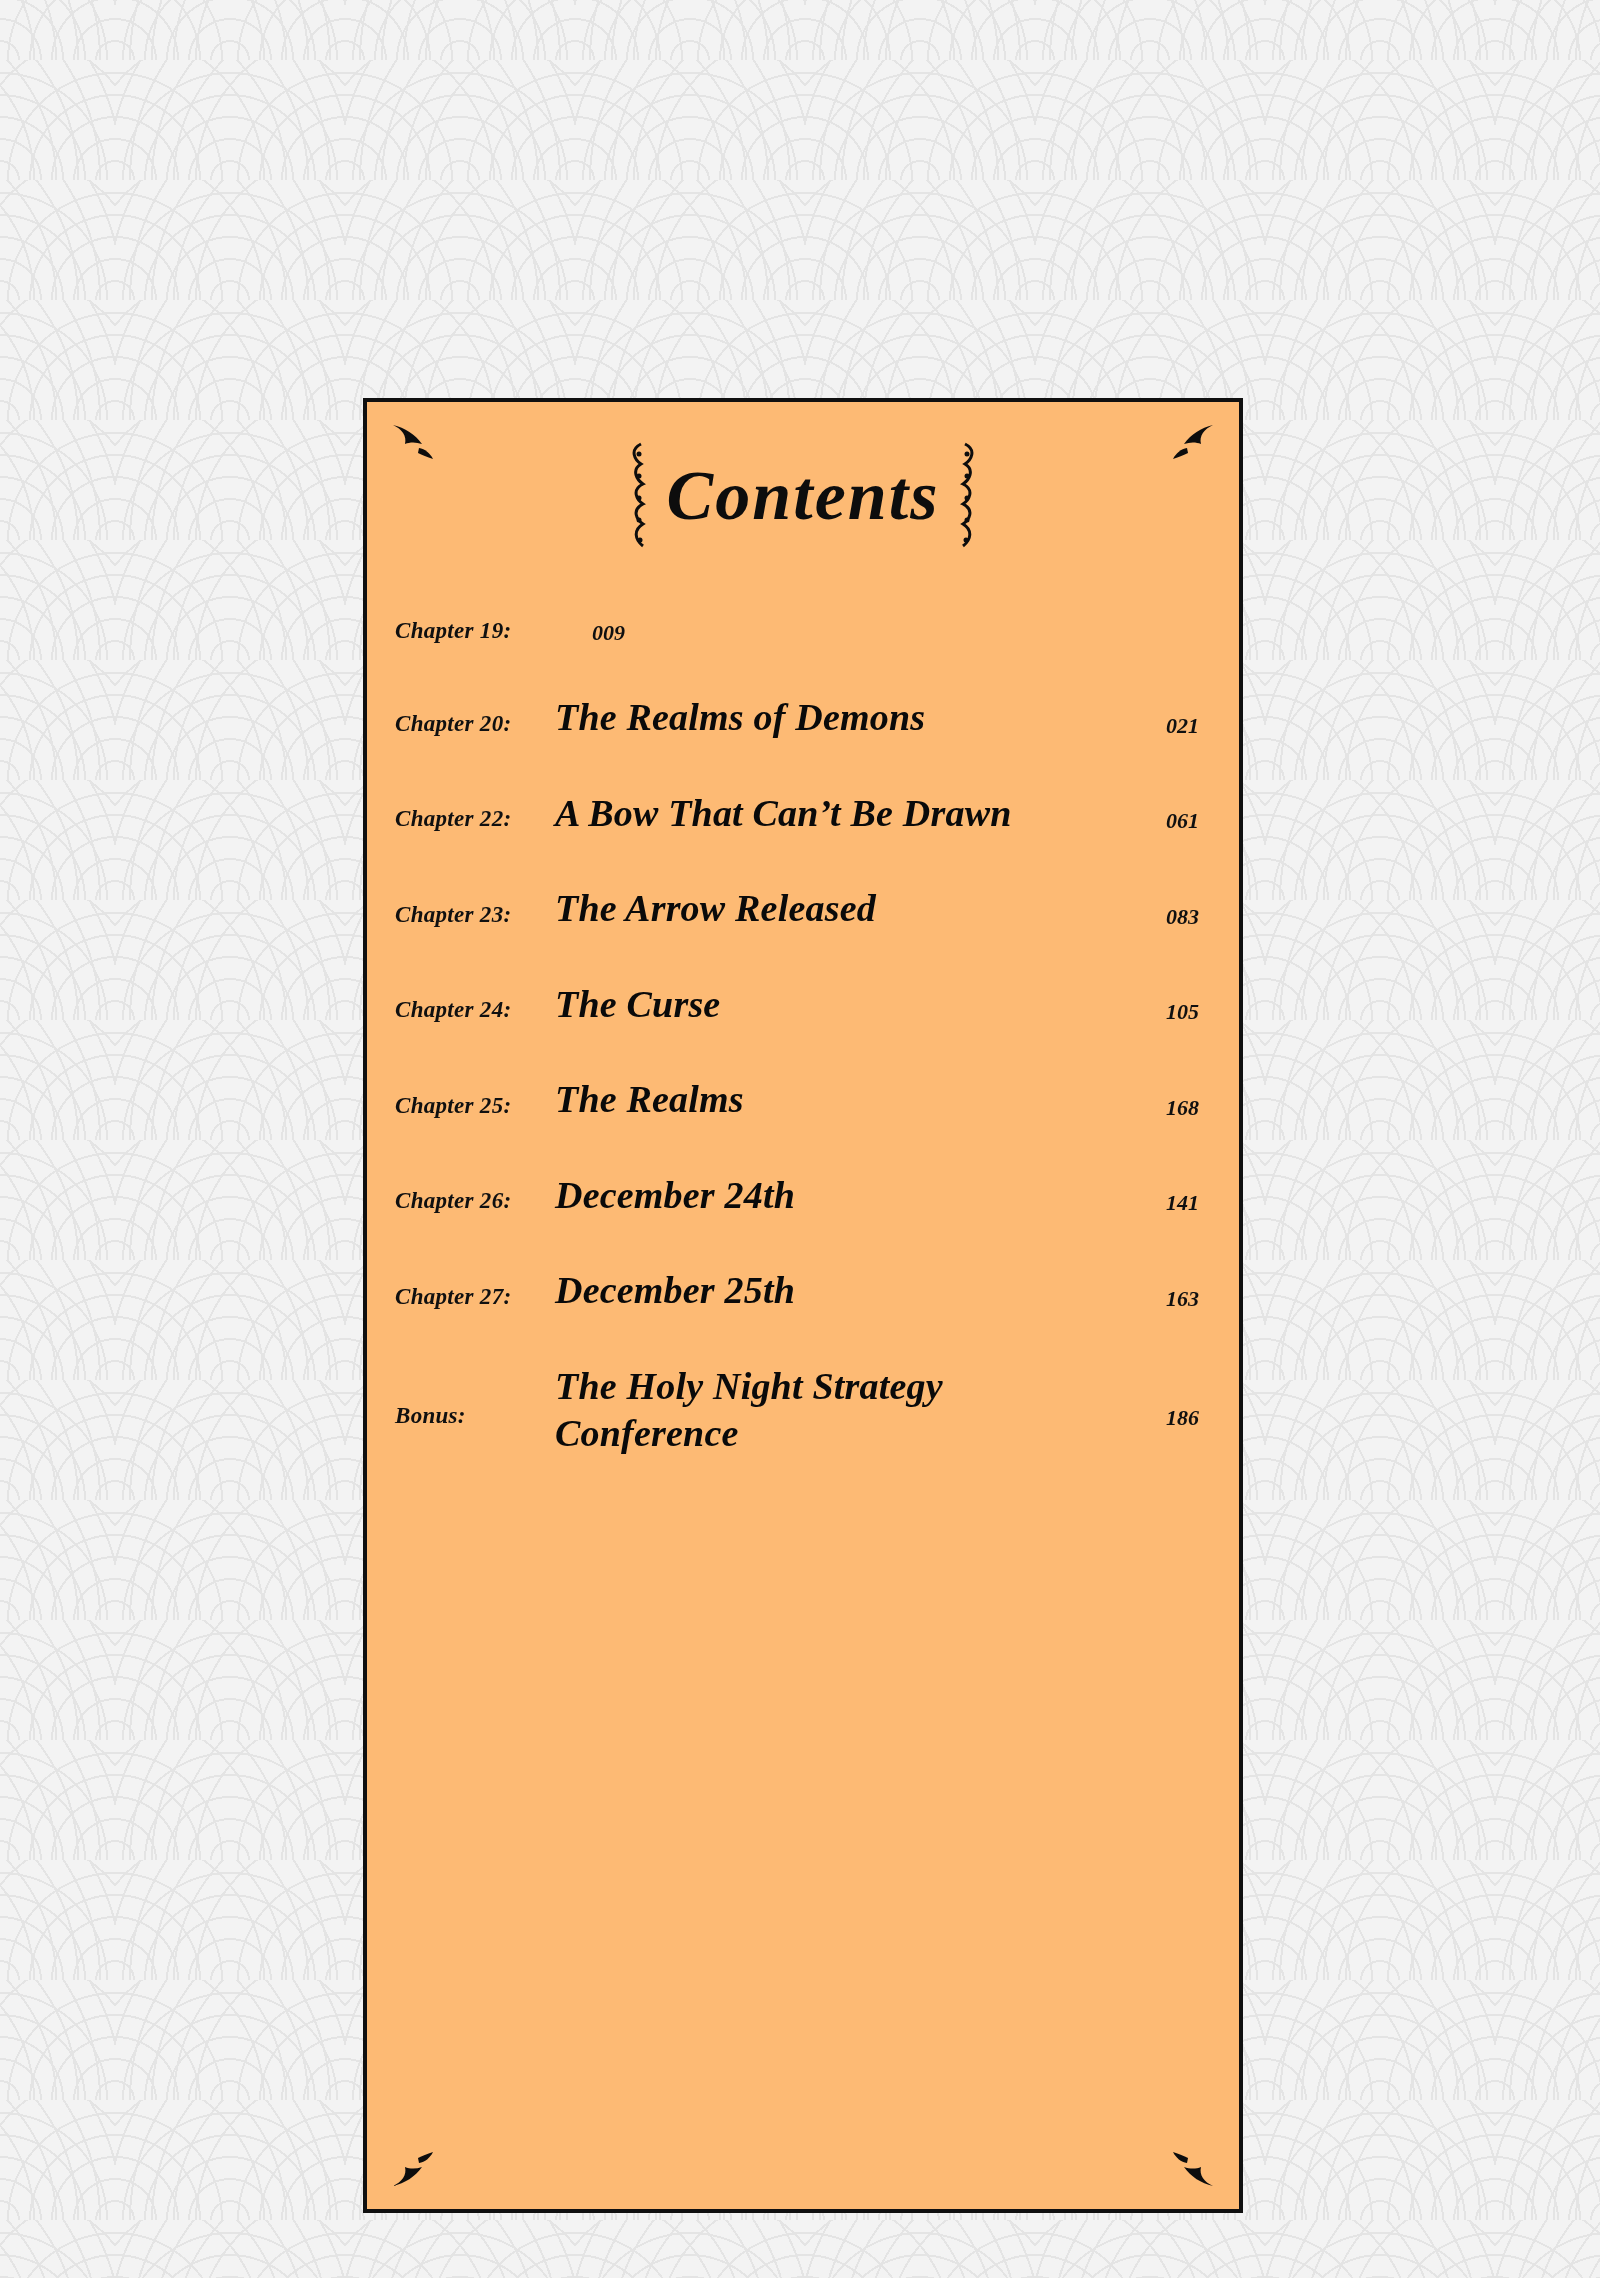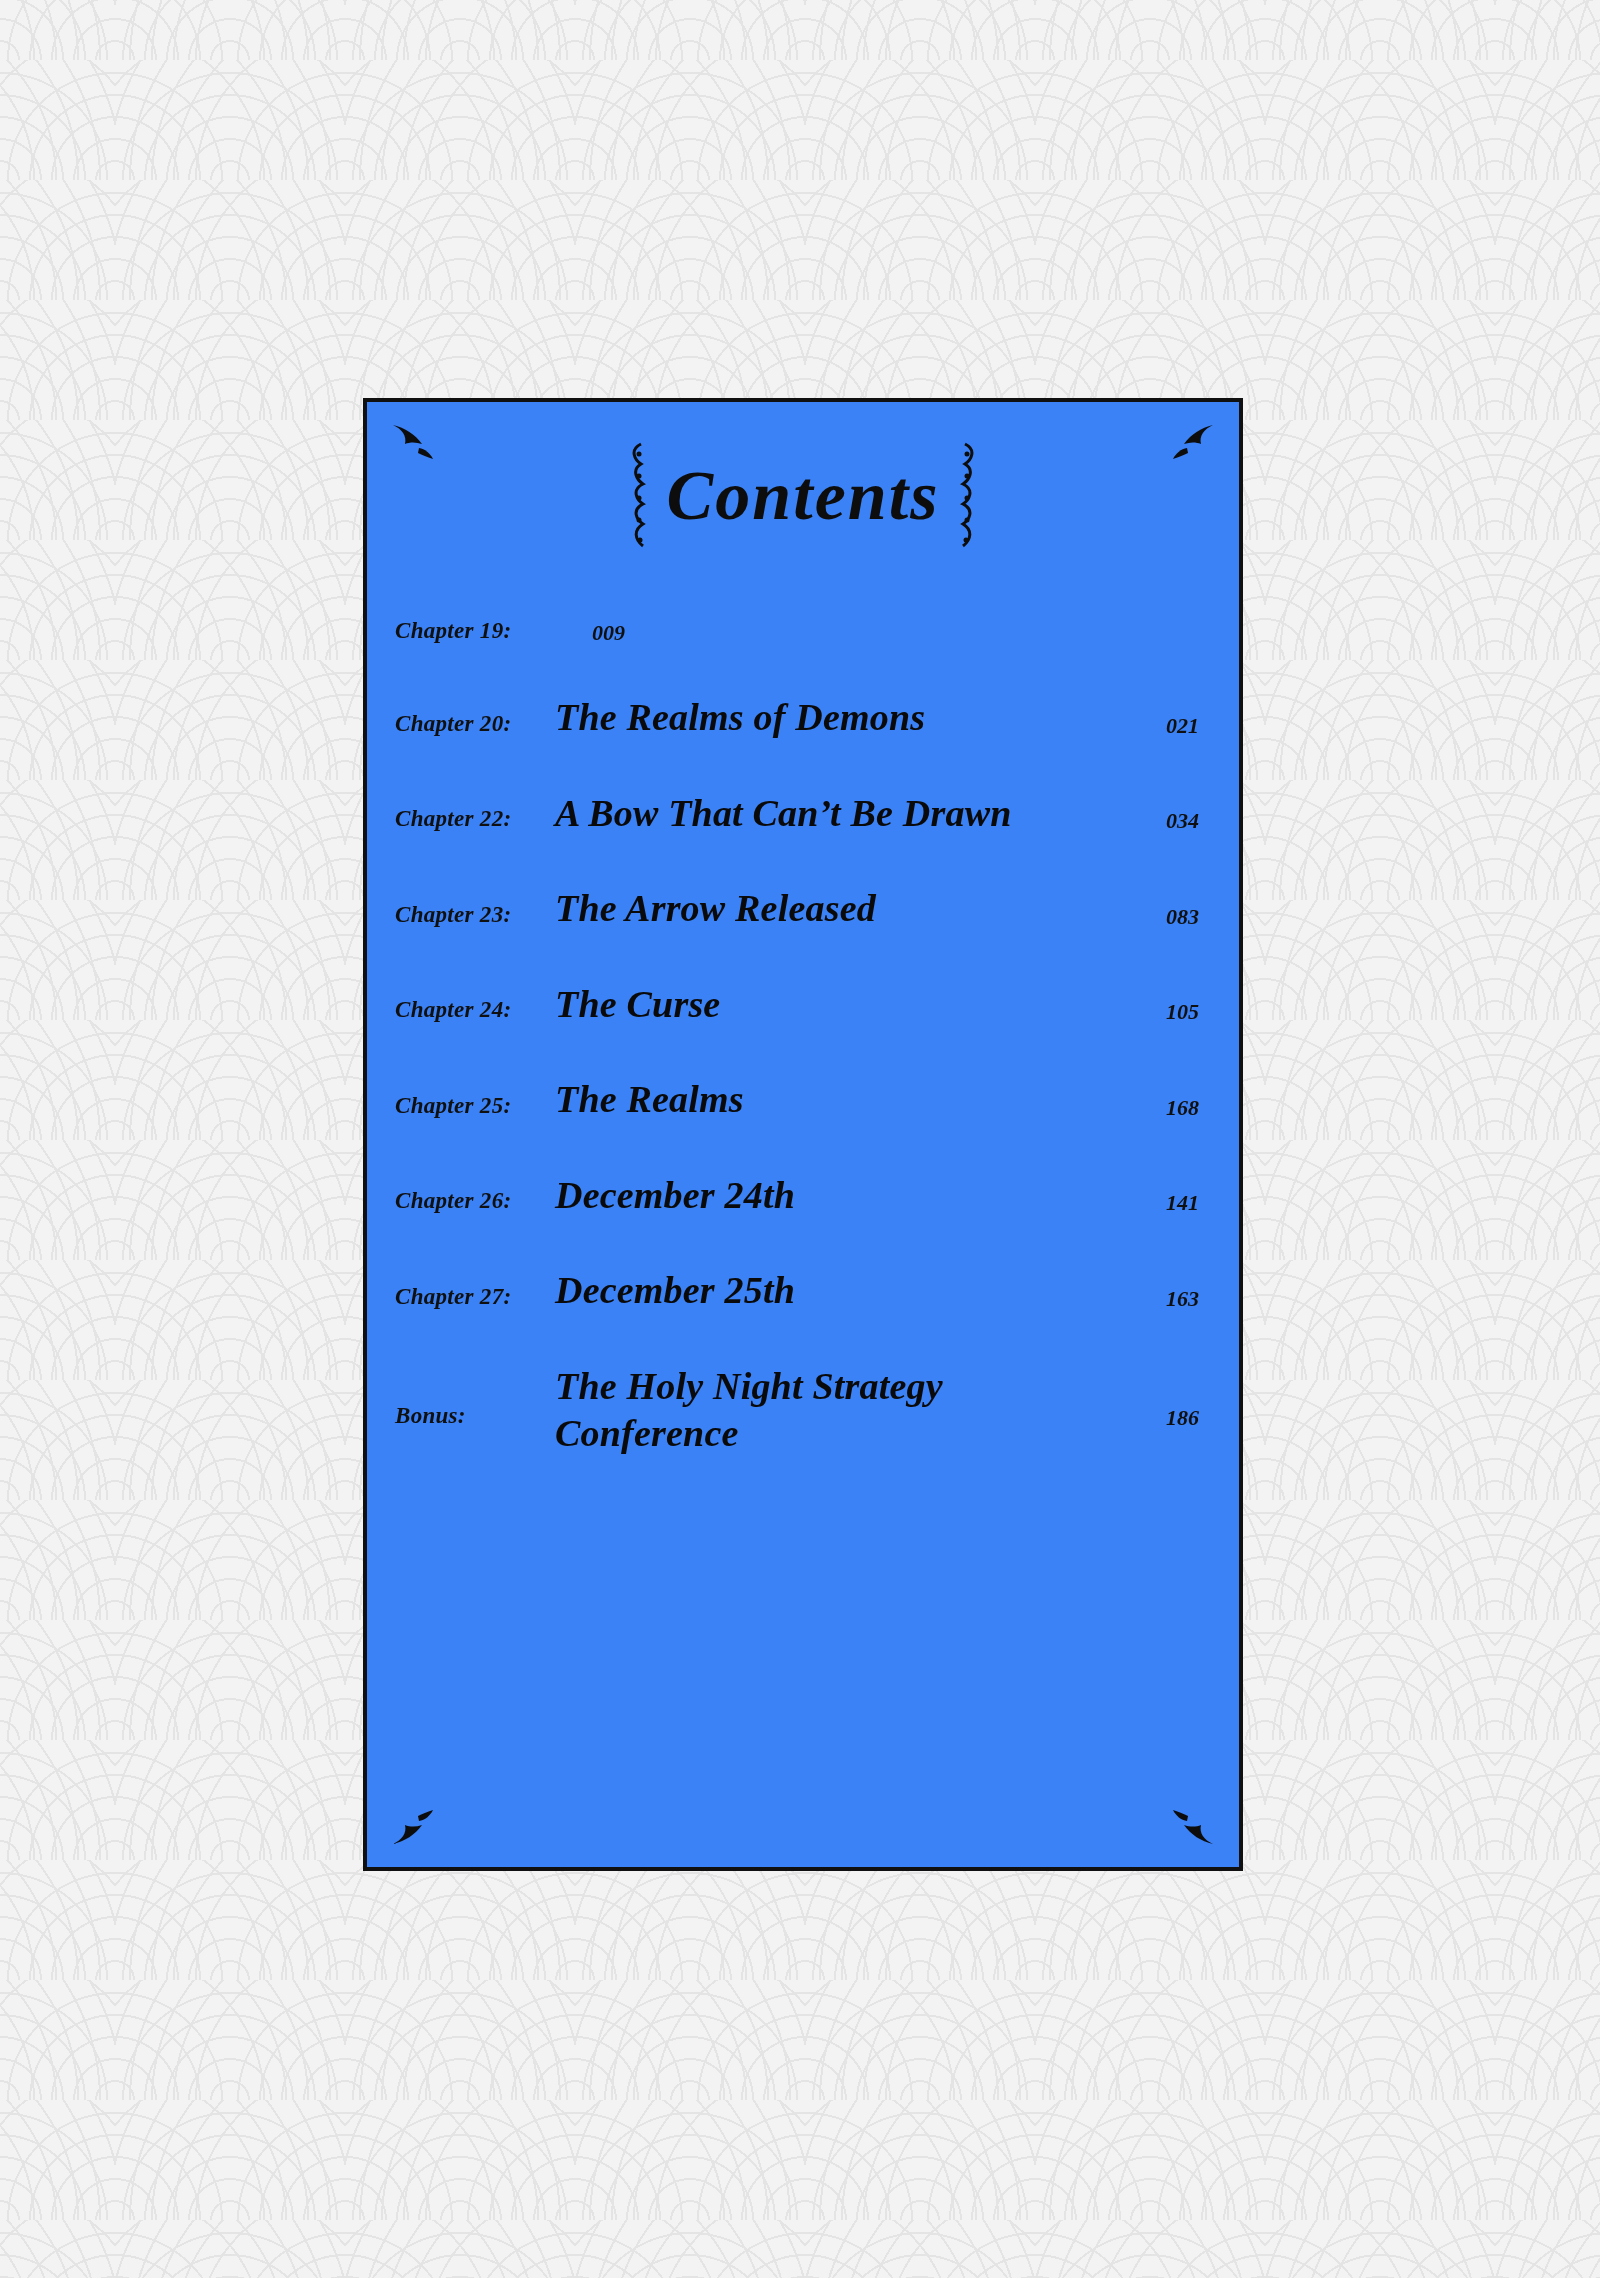--- a/index.html
+++ b/index.html
@@ -30,22 +30,22 @@
   .bg-pattern.row2 {
     background-position: 115px 60px, 115px 60px, 115px 60px;
   }
 
   
   .toc-card {
     position: absolute;
     left: 363px;
     top: 398px;
     width: 880px;
-    height: 1473px;
-    background: #3b82f6;
+    height: 1815px;
+    background: #fdba74;
     border: 4px solid #101010;
     box-sizing: border-box;
   }
 
   
   .corner {
     position: absolute;
     width: 46px;
     height: 42px;
     color: #0d0d0d;
@@ -192,21 +192,21 @@
     <div class="entry">
       <span class="entry-label">Chapter 20:</span>
       <span class="entry-title">The Realms of Demons</span>
       <span class="entry-page">021</span>
     </div>
 
 
     <div class="entry">
       <span class="entry-label">Chapter 22:</span>
       <span class="entry-title">A Bow That Can’t Be Drawn</span>
-      <span class="entry-page">034</span>
+      <span class="entry-page">061</span>
     </div>
 
     <div class="entry">
       <span class="entry-label">Chapter 23:</span>
       <span class="entry-title">The Arrow Released</span>
       <span class="entry-page">083</span>
     </div>
 
     <div class="entry">
       <span class="entry-label">Chapter 24:</span>

